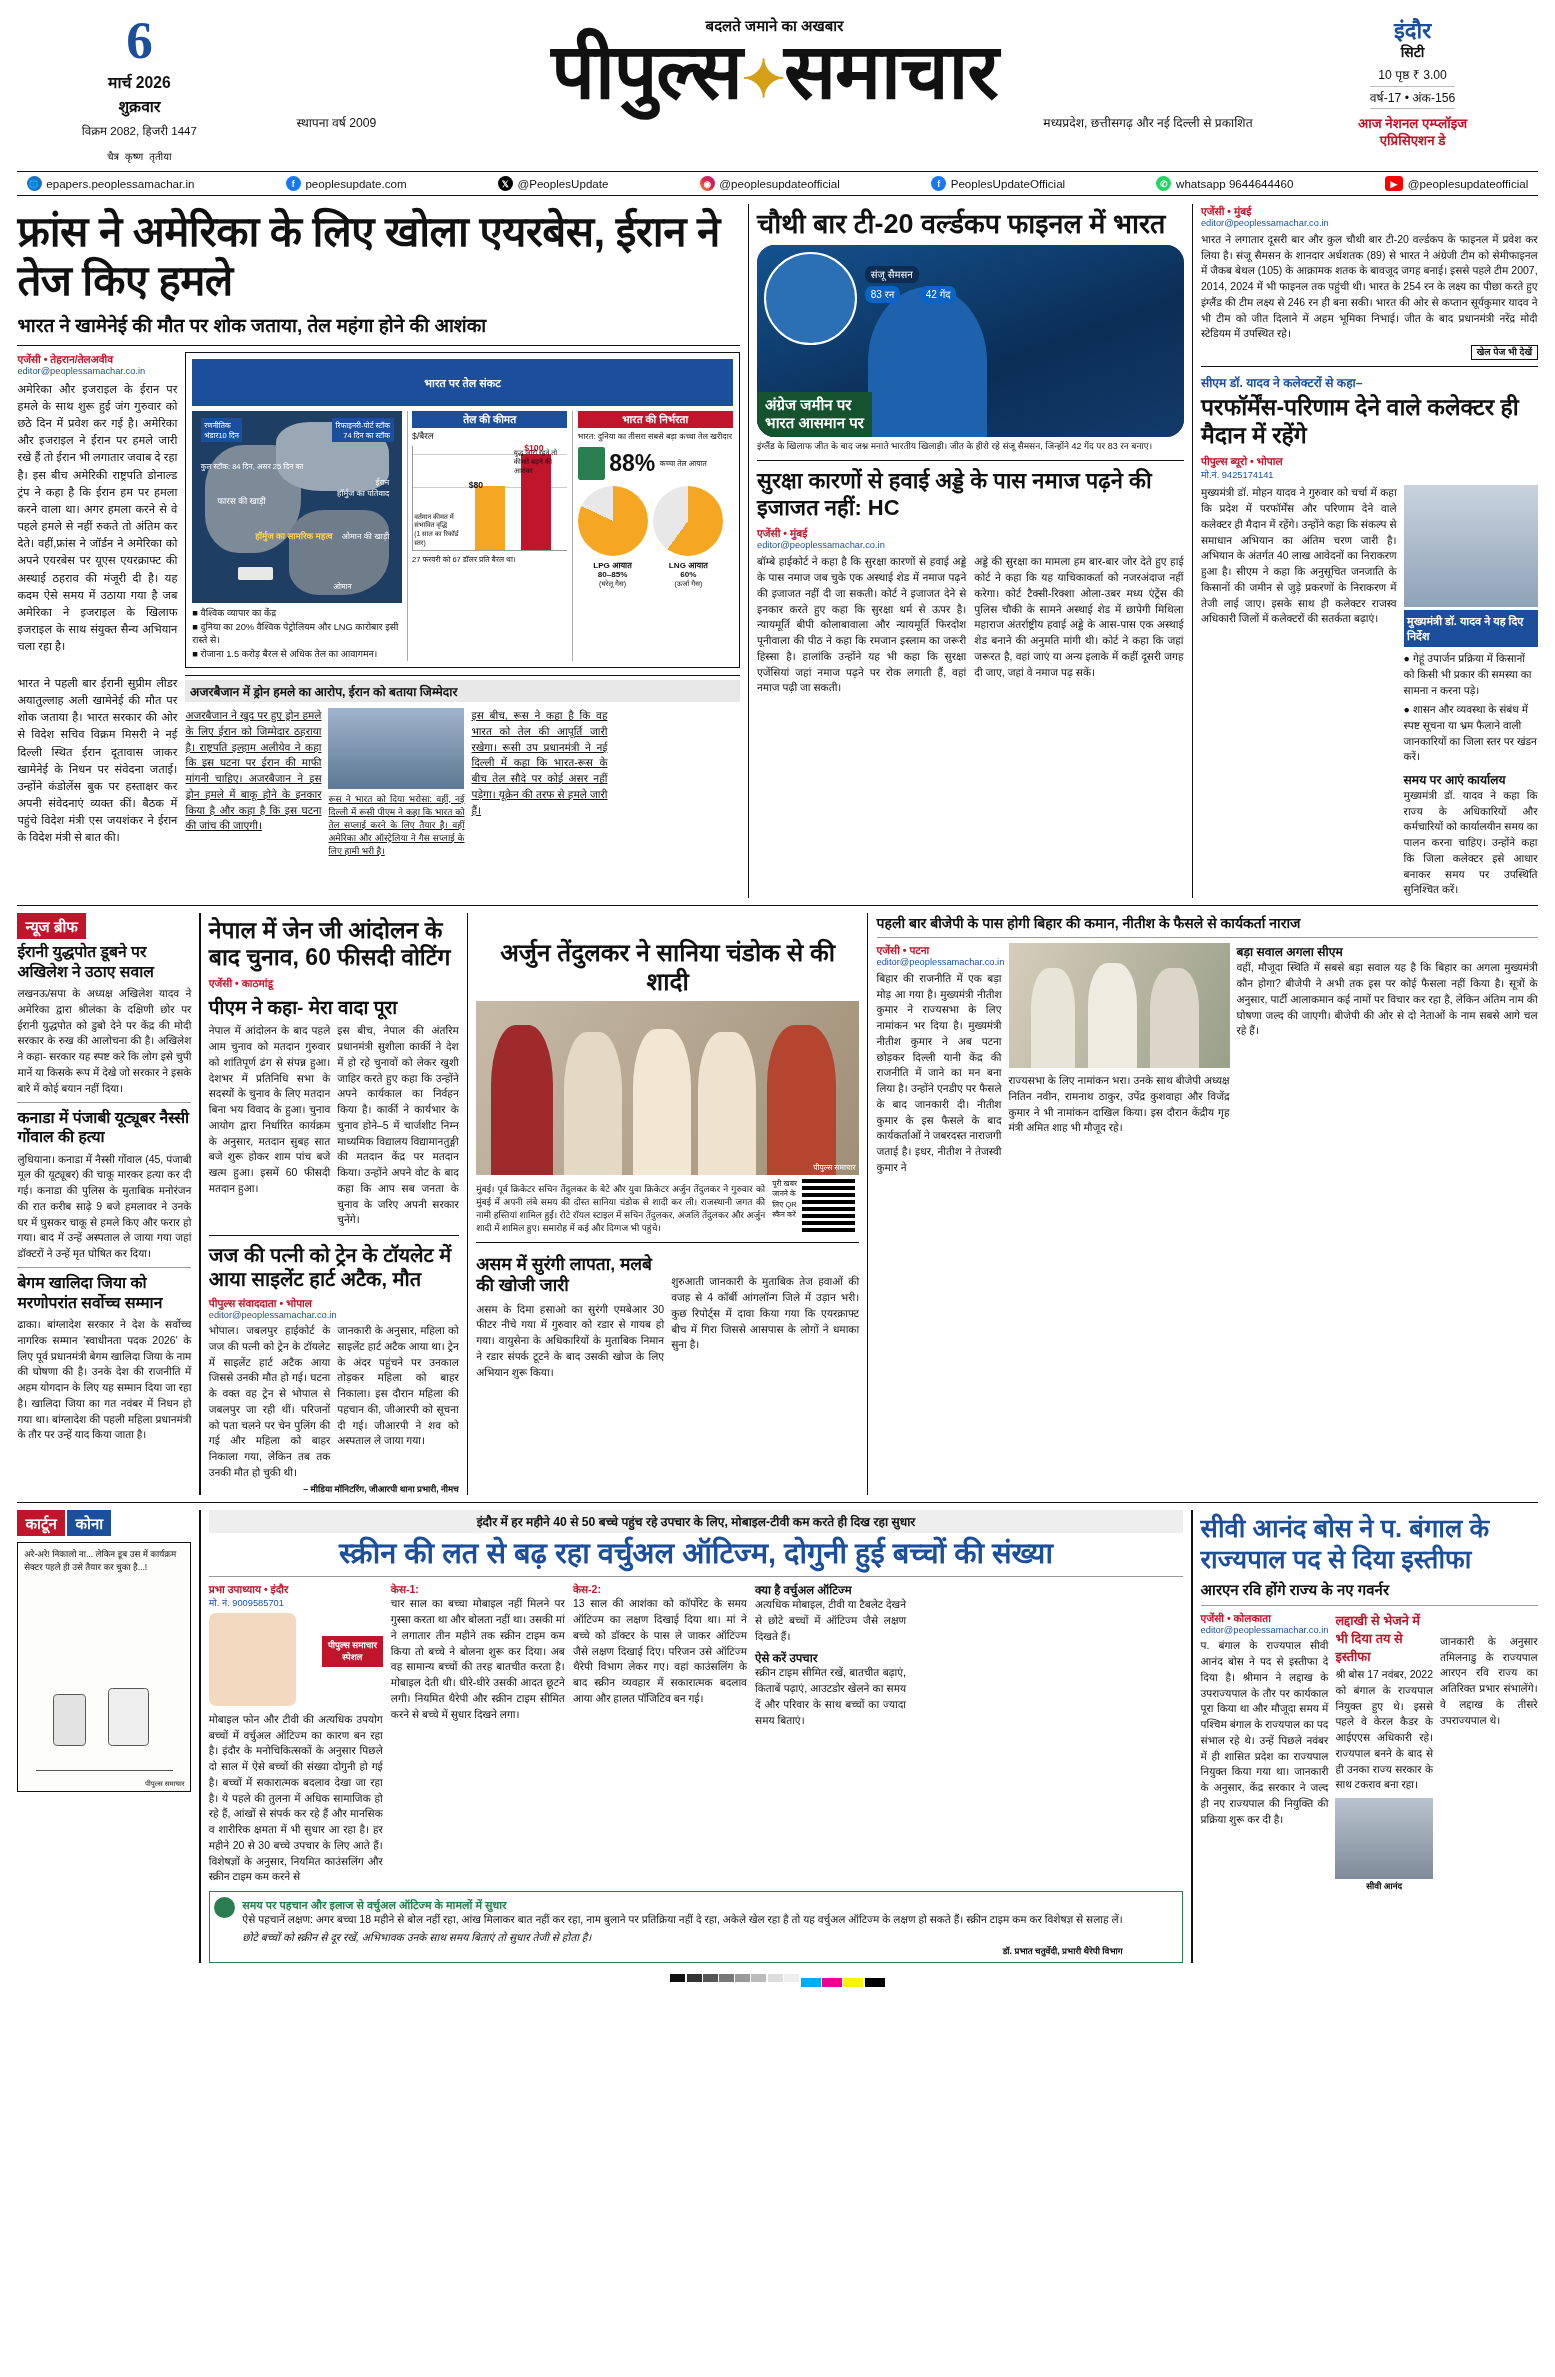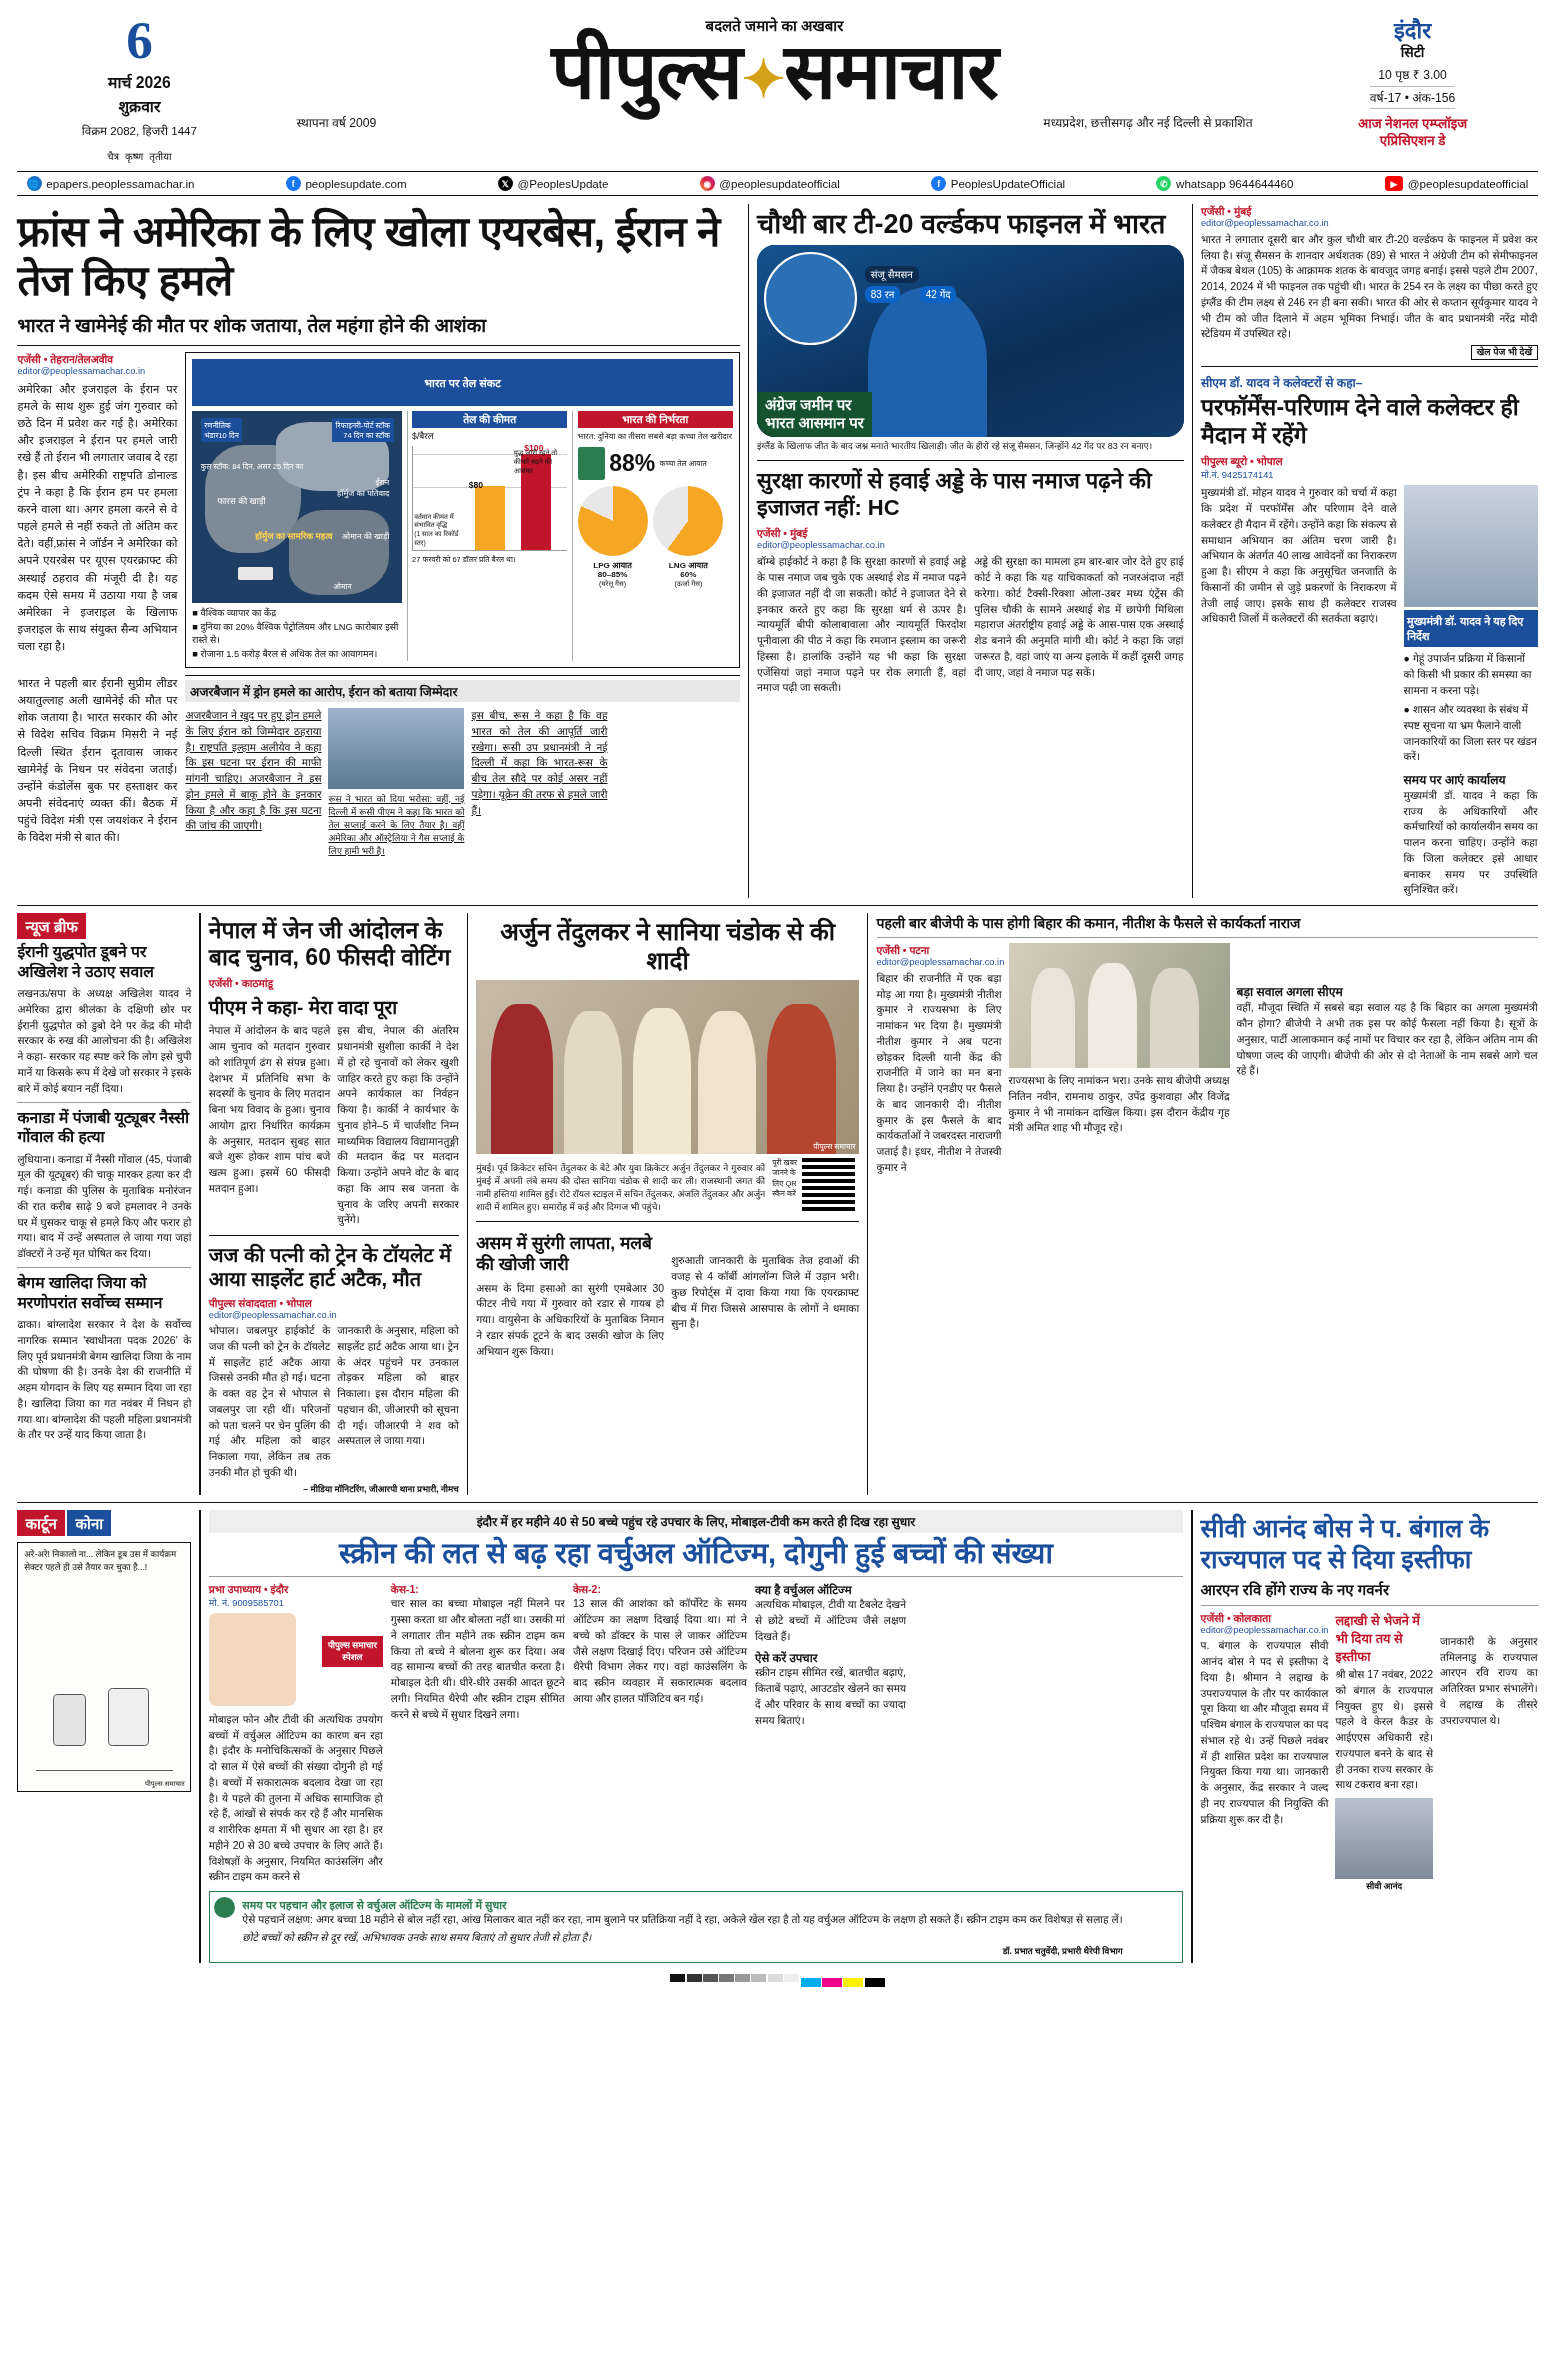--- a/index.html
+++ b/index.html
@@ -354,21 +354,21 @@
         </div>
       <div style="display:flex;gap:7px;margin-top:3.5px;">
         <div style="flex:1;" class="body-text sm">भोपाल। जबलपुर हाईकोर्ट के जज की पत्नी को ट्रेन के टॉयलेट में साइलेंट हार्ट अटैक आया जिससे उनकी मौत हो गई। घटना के वक्त वह ट्रेन से भोपाल से जबलपुर जा रही थीं। परिजनों को पता चलने पर चेन पुलिंग की गई और महिला को बाहर निकाला गया, लेकिन तब तक उनकी मौत हो चुकी थी।</div>
         <div style="flex:1;" class="body-text sm">जानकारी के अनुसार, महिला को साइलेंट हार्ट अटैक आया था। ट्रेन के अंदर पहुंचने पर उनकाल तोड़कर महिला को बाहर निकाला। इस दौरान महिला की पहचान की, जीआरपी को सूचना दी गई। जीआरपी ने शव को अस्पताल ले जाया गया।</div>
       </div>
       <div style="font-size:8.7px;font-weight:bold;text-align:right;margin-top:2.3px;">– मीडिया मॉनिटरिंग, जीआरपी थाना प्रभारी, नीमच</div>
     </div>
 
     <div class="rule-v"></div>
 
-    <div style="width:383px;">
+    <div style="width:383px;margin-top:21px;">
       <h2 class="hl" style="text-align:center;font-size:24.4px;">अर्जुन तेंदुलकर ने सानिया चंडोक से की शादी</h2>
       <div class="photo" style="height:174px;background:linear-gradient(120deg,#c7bba8,#a08f76);position:relative;">
         <div style="position:absolute;left:4%;bottom:0;width:16%;height:86%;background:#9e2a2b;border-radius:40% 40% 0 0;"></div>
         <div style="position:absolute;left:23%;bottom:0;width:15%;height:82%;background:#e4d9c4;border-radius:40% 40% 0 0;"></div>
         <div style="position:absolute;left:41%;bottom:0;width:15%;height:84%;background:#f2e7d2;border-radius:40% 40% 0 0;"></div>
         <div style="position:absolute;left:58%;bottom:0;width:15%;height:82%;background:#efe3cf;border-radius:40% 40% 0 0;"></div>
         <div style="position:absolute;left:76%;bottom:0;width:18%;height:86%;background:#b4452f;border-radius:40% 40% 0 0;"></div>
         <div style="position:absolute;right:3.5px;bottom:2.3px;font-size:7.5px;color:#fff;">पीपुल्स समाचार</div>
       </div>
       <div style="display:flex;gap:7px;margin-top:4.6px;">
@@ -407,21 +407,21 @@
           <div class="body-text sm" style="margin-top:3.5px;">बिहार की राजनीति में एक बड़ा मोड़ आ गया है। मुख्यमंत्री नीतीश कुमार ने राज्यसभा के लिए नामांकन भर दिया है। मुख्यमंत्री नीतीश कुमार ने अब पटना छोड़कर दिल्ली यानी केंद्र की राजनीति में जाने का मन बना लिया है। उन्होंने एनडीए पर फैसले के बाद जानकारी दी। नीतीश कुमार के इस फैसले के बाद कार्यकर्ताओं ने जबरदस्त नाराजगी जताई है। इधर, नीतीश ने तेजस्वी कुमार ने</div>
         </div>
         <div style="width:221px;">
           <div class="photo" style="height:125px;background:linear-gradient(110deg,#d6cdbc,#9aa089);">
             <div style="position:absolute;left:10%;bottom:0;width:20%;height:80%;background:#e9e4d8;border-radius:40% 40% 0 0;"></div>
             <div style="position:absolute;left:36%;bottom:0;width:22%;height:84%;background:#f0ebe0;border-radius:40% 40% 0 0;"></div>
             <div style="position:absolute;left:64%;bottom:0;width:22%;height:80%;background:#dcd6c8;border-radius:40% 40% 0 0;"></div>
           </div>
           <div class="body-text sm" style="margin-top:4.6px;">राज्यसभा के लिए नामांकन भरा। उनके साथ बीजेपी अध्यक्ष नितिन नवीन, रामनाथ ठाकुर, उपेंद्र कुशवाहा और विजेंद्र कुमार ने भी नामांकन दाखिल किया। इस दौरान केंद्रीय गृह मंत्री अमित शाह भी मौजूद रहे।</div>
         </div>
-        <div style="flex:1;margin-top:40px;">
+        <div style="flex:1;">
           <div style="font-size:12.2px;font-weight:bold;">बड़ा सवाल अगला सीएम</div>
           <div class="body-text sm">वहीं, मौजूदा स्थिति में सबसे बड़ा सवाल यह है कि बिहार का अगला मुख्यमंत्री कौन होगा? बीजेपी ने अभी तक इस पर कोई फैसला नहीं किया है। सूत्रों के अनुसार, पार्टी आलाकमान कई नामों पर विचार कर रहा है, लेकिन अंतिम नाम की घोषणा जल्द की जाएगी। बीजेपी की ओर से दो नेताओं के नाम सबसे आगे चल रहे हैं।</div>
         </div>
       </div>
     </div>
   </div>
 
   <div class="hr" style="border-top:1.7px solid #111;"></div>
 
   <div class="cols">

